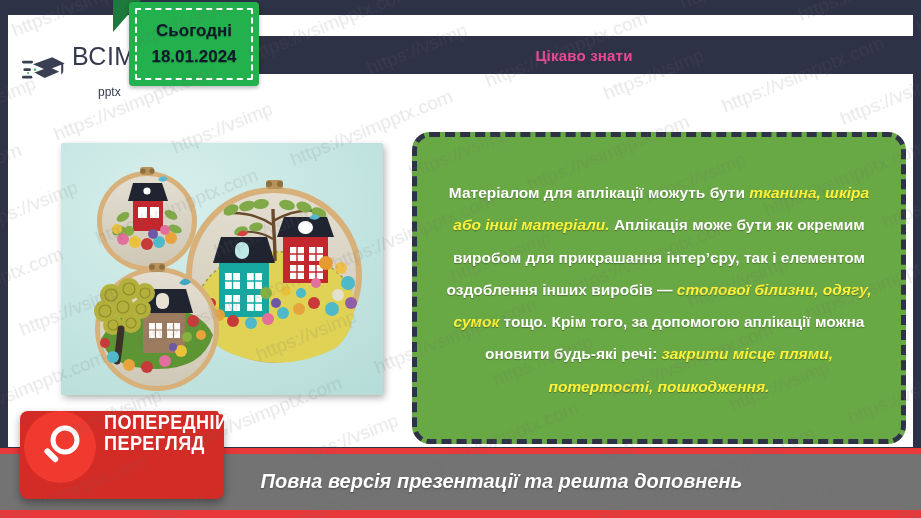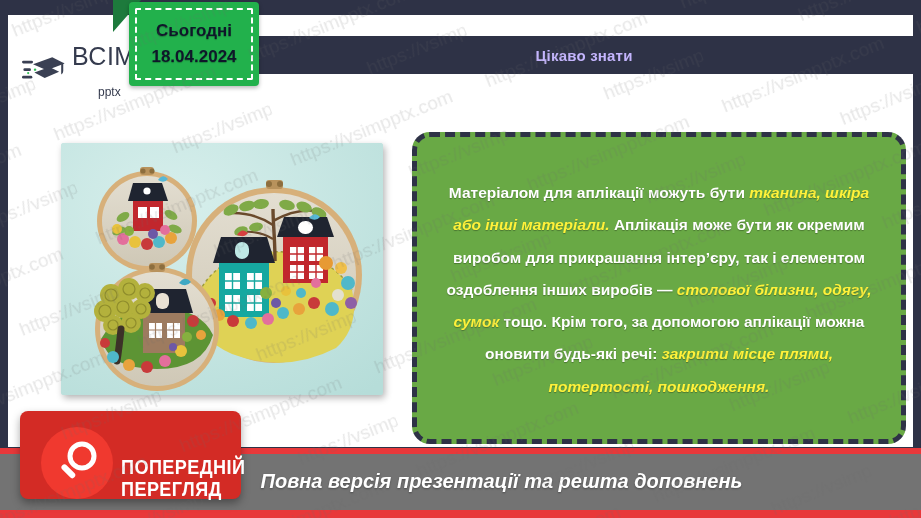--- a/index.html
+++ b/index.html
@@ -20,21 +20,21 @@
     background:#ffffff;
   }
 
   
   .header-bar{
     position:absolute;left:255px;top:36px;width:658px;height:38px;
     background:#2e3246;
     display:flex;align-items:center;justify-content:center;
   }
   .header-title{
-    color:#c4b5fd;font-size:15px;font-weight:bold;letter-spacing:.2px;
+    color:#ec4899;font-size:15px;font-weight:bold;letter-spacing:.2px;
     white-space:nowrap;
   }
 
   
   .logo{
     position:absolute;left:14px;top:34px;width:190px;height:44px;
     display:flex;align-items:center;gap:6px;
   }
   .logo-cap{width:44px;height:34px;flex:0 0 auto;}
   .logo-text{display:flex;flex-direction:column;line-height:1;gap:16px;}
@@ -104,21 +104,21 @@
   .red-line{
     color:#ffffff;font-size:20px;font-style:italic;font-weight:bold;
     line-height:1.28;text-shadow:0 1px 2px rgba(0,0,0,.35);white-space:nowrap;
   }
 
   
   .preview-badge{
     position:absolute;left:20px;top:411px;width:200px;height:88px;
     background:#d32b25;border-radius:8px;
     box-shadow:0 4px 8px rgba(0,0,0,.35);
-    display:flex;align-items:flex-end;gap:8px;padding-left:21px;
+    display:flex;align-items:flex-start;gap:8px;padding-left:4px;
     z-index:40;
   }
   .mag-circle{
     width:72px;height:72px;border-radius:50%;
     background:#f0392f;flex:0 0 auto;position:relative;
     display:flex;align-items:center;justify-content:center;
   }
   .preview-words{display:flex;flex-direction:column;line-height:1.02;}
   .preview-words span{
     color:#ffffff;font-size:21px;font-weight:bold;letter-spacing:.5px;
@@ -367,21 +367,21 @@
   </div>
 
   <div class="header-bar">
     <span class="header-title">Цікаво знати</span>
   </div>
 
   <div class="date-tab-wrap">
     <div class="date-fold"></div>
     <div class="date-tab">
       <span class="date-label">Сьогодні</span>
-      <span class="date-value">18.04.2024</span>
+      <span class="date-value">18.01.2024</span>
     </div>
   </div>
 
   <div class="sliver-text">п</div>
 
   <div class="red-banner">
     <div class="red-banner-inner">
       <span class="red-line">Повна версія презентації та решта доповнень</span>
     </div>
   </div>

